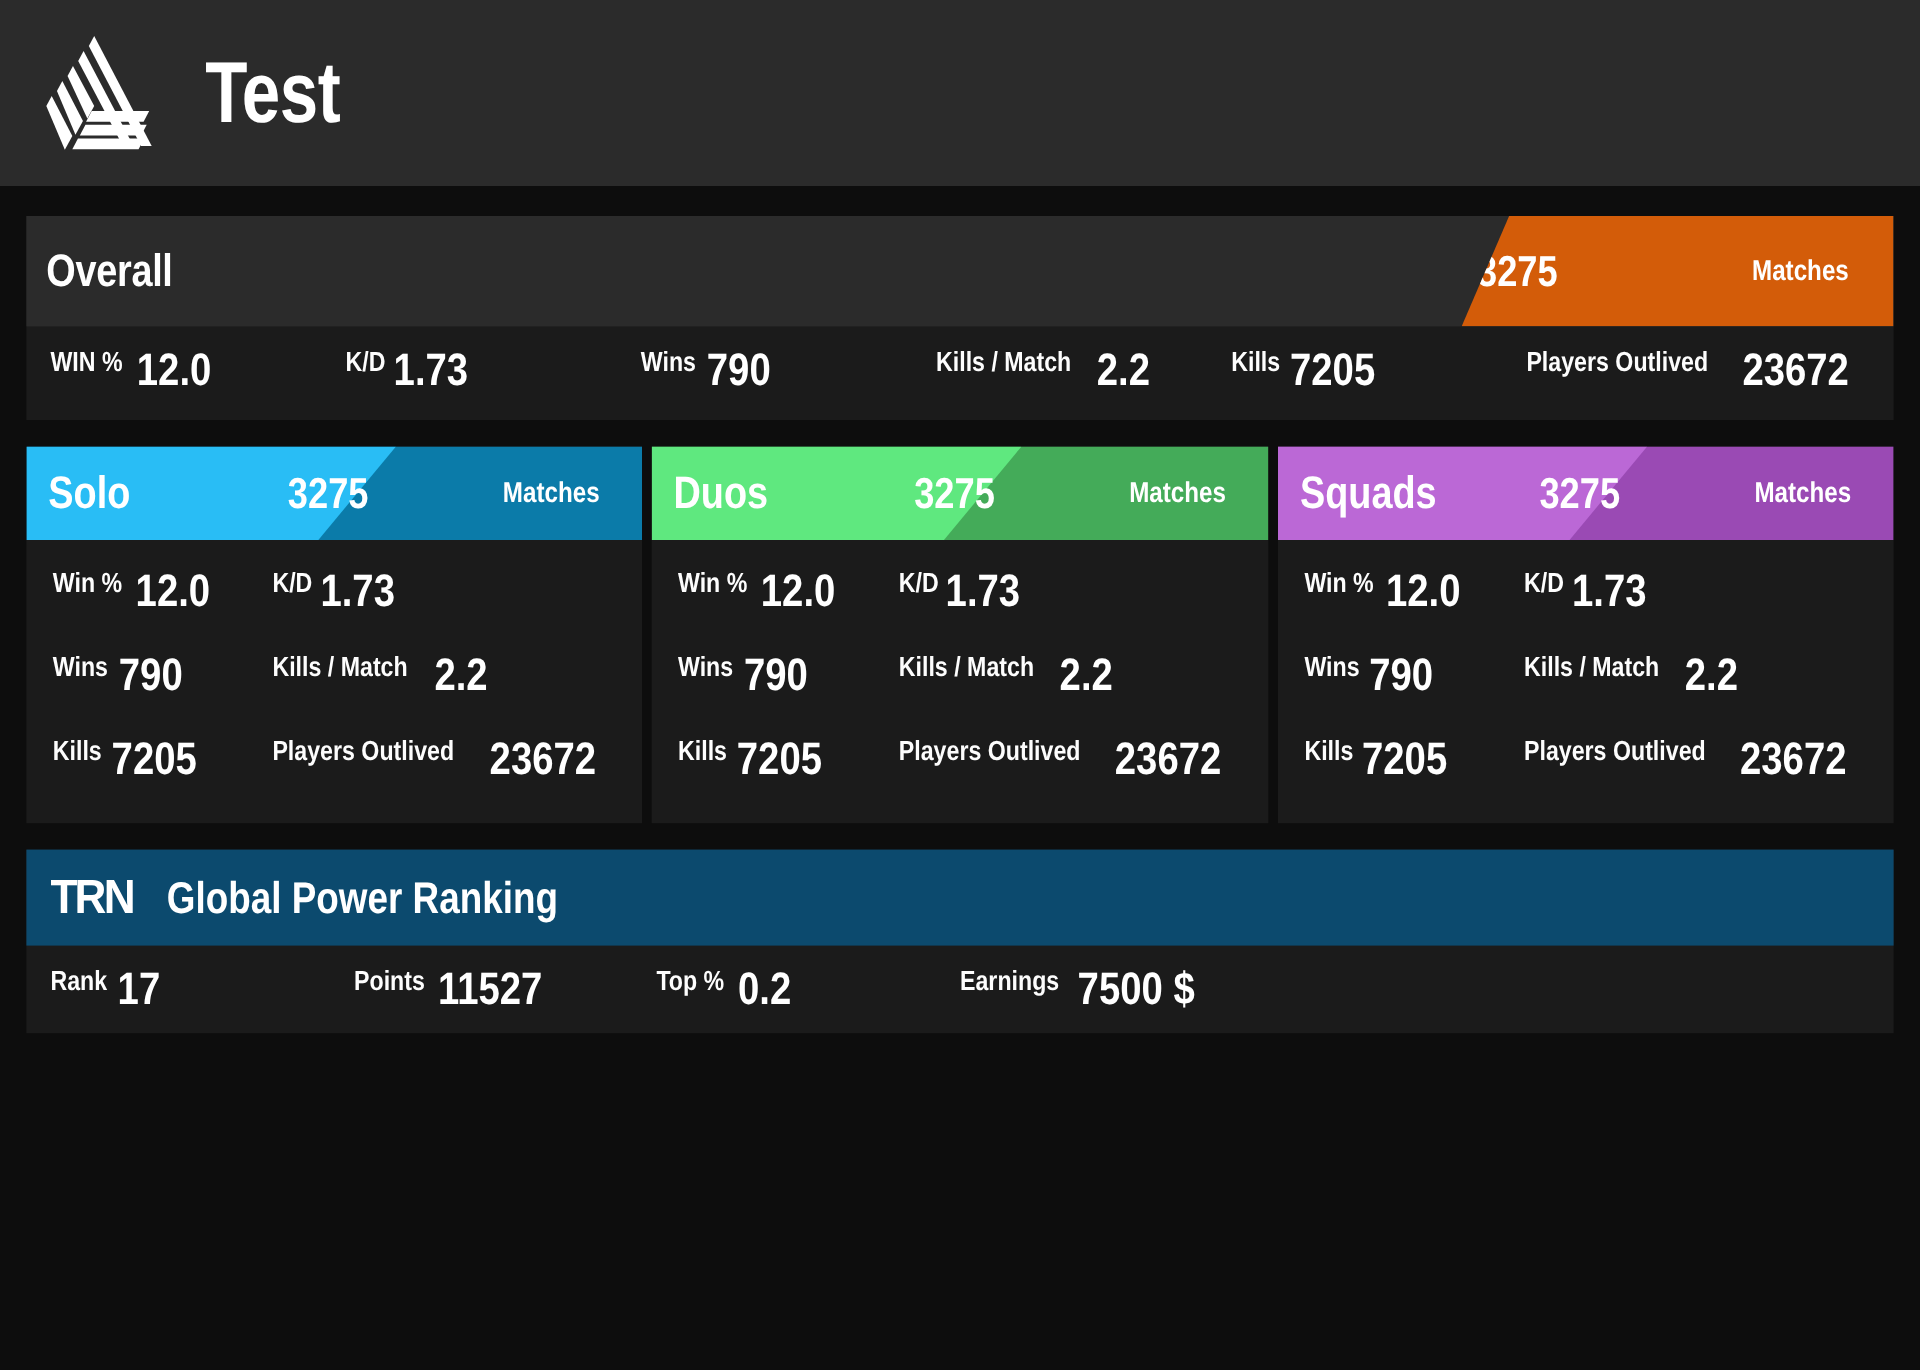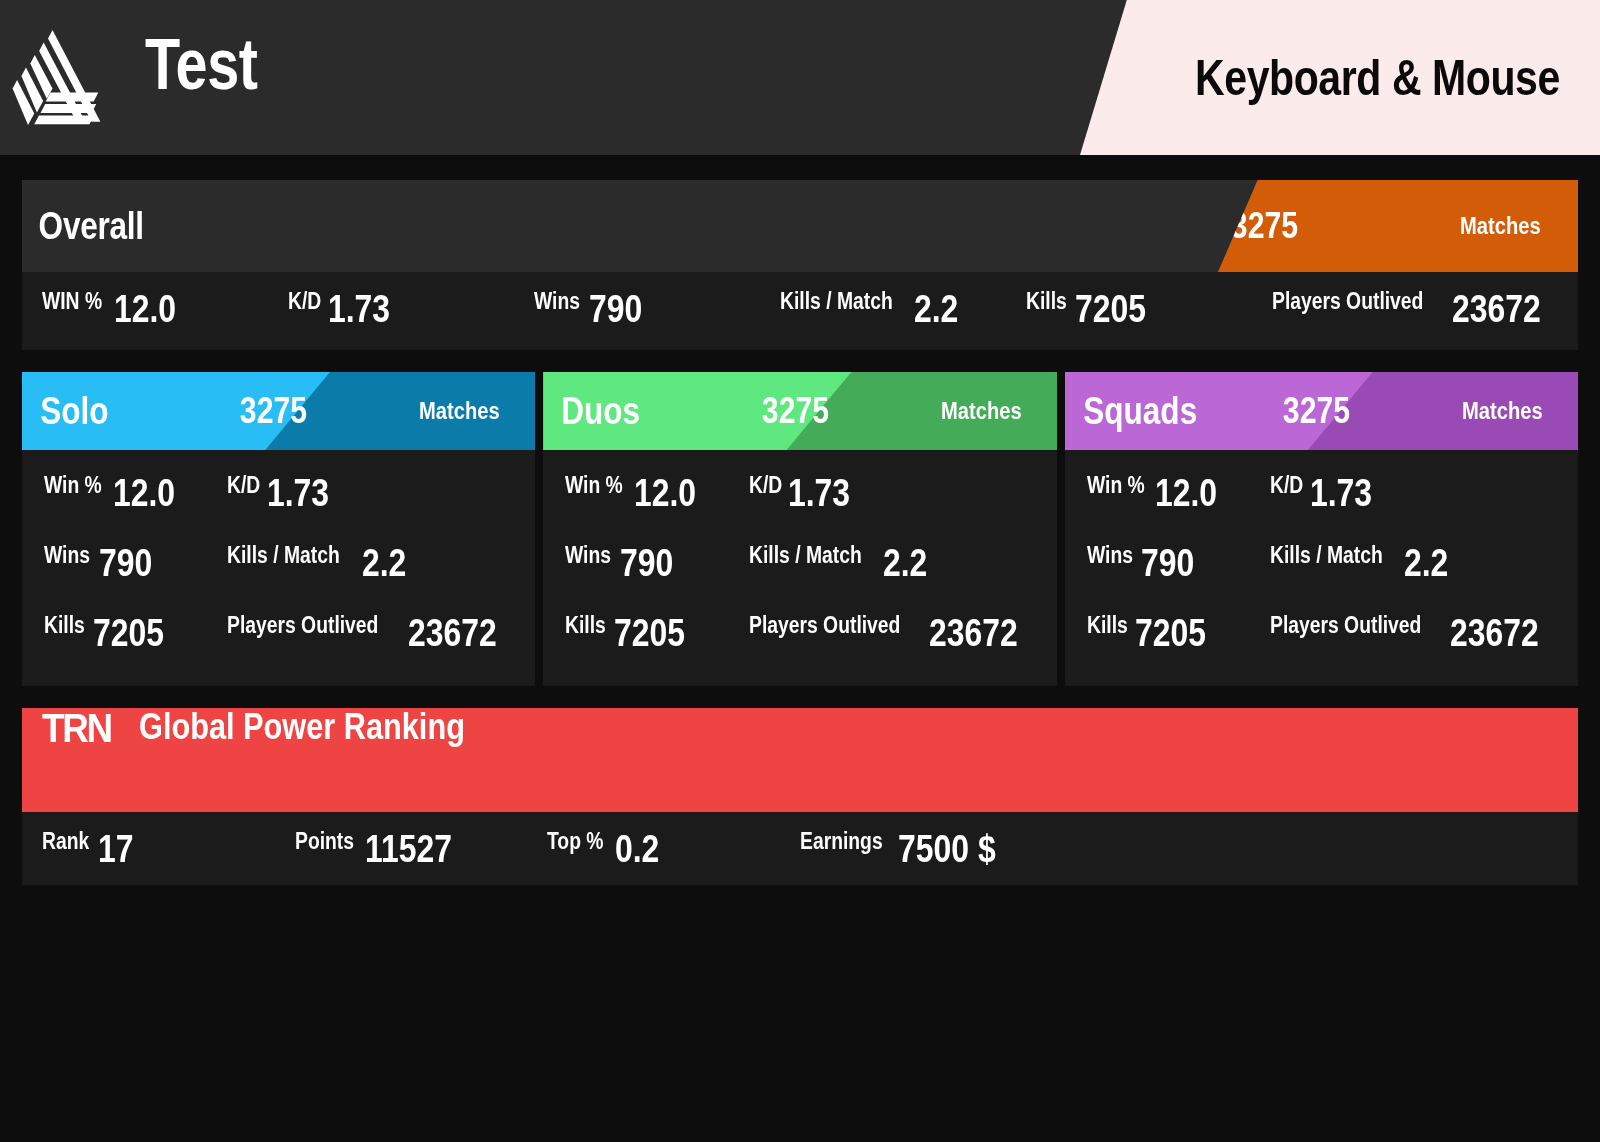--- a/index.html
+++ b/index.html
@@ -19,21 +19,22 @@
   .header {
     position: relative;
     height: 155px;
     background: #2b2b2b;
     display: flex;
     align-items: center;
     overflow: hidden;
   }
   .header-left {
     display: flex;
-    align-items: flex-start;
+    align-items: center;
+    padding-left: 26px;
     z-index: 2;
   }
   .logo-mark {
     width: 105px;
     height: 100px;
     flex: 0 0 auto;
     display: block;
   }
   .player-name {
     font-size: 72px;
@@ -241,23 +242,24 @@
   .mode-stats .stat-value {
     font-size: 38px;
   }
 
   
   .gpr {
     margin-top: 22px;
     background: #1b1b1b;
   }
   .gpr-head {
-    height: 104px;
-    background: #ef4444;
-    display: flex;
+    height: 80px;
+    background: #0c4a6e;
+    display: flex;
+    align-items: center;
     padding-left: 20px;
     box-sizing: border-box;
   }
   .trn-logo {
     font-size: 40px;
     font-weight: 700;
     color: #ffffff;
     letter-spacing: -2.5px;
     line-height: 1;
     transform: scaleX(0.92);
@@ -292,23 +294,20 @@
         <path d="M33 26 L50 58 L44.5 68 L28.7 34 Z"></path>
         <path d="M24.5 38 L41 70 L35 81 L20.2 46 Z"></path>
         <path d="M16 50 L32.5 82 L26.5 93 L11.7 58 Z"></path>
         <path d="M48 62 L94 62 L89.5 70.5 L43.5 70.5 Z"></path>
         <path d="M43 73 L92 73 L87.5 81.5 L38.5 81.5 Z"></path>
         <path d="M37 84 L90 84 L85.5 92.5 L32.5 92.5 Z"></path>
       </g>
     </svg>
     <div class="player-name">Test</div>
   </div>
-  <div class="platform-banner">
-    <div class="platform-label">Keyboard &amp; Mouse</div>
-  </div>
 </div>
 
 <div class="content">
 
   <div class="card">
     <div class="card-head overall-head">
       <div class="card-head-title">Overall</div>
       <div class="match-chip">
         <span class="match-count">3275</span>
         <span class="match-word">Matches</span>

